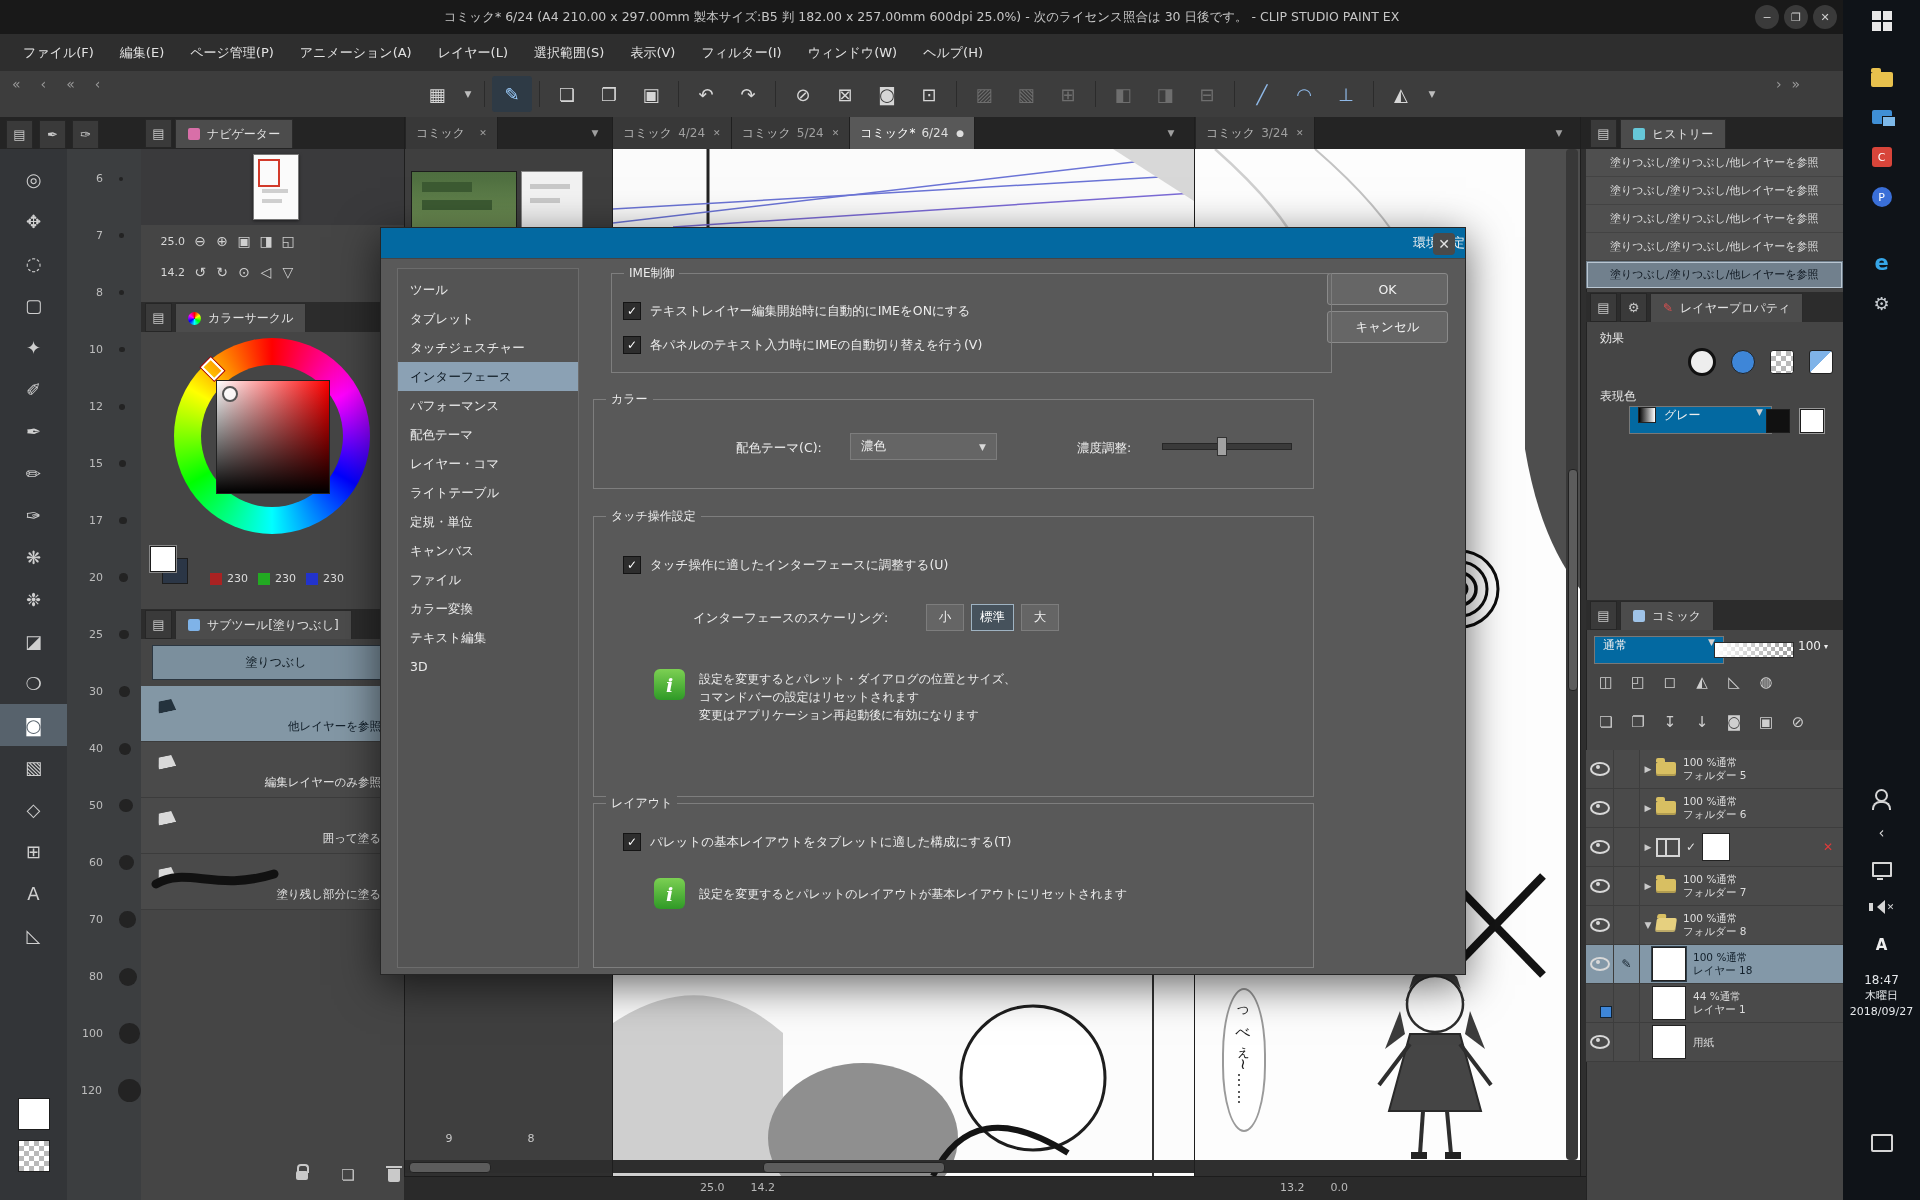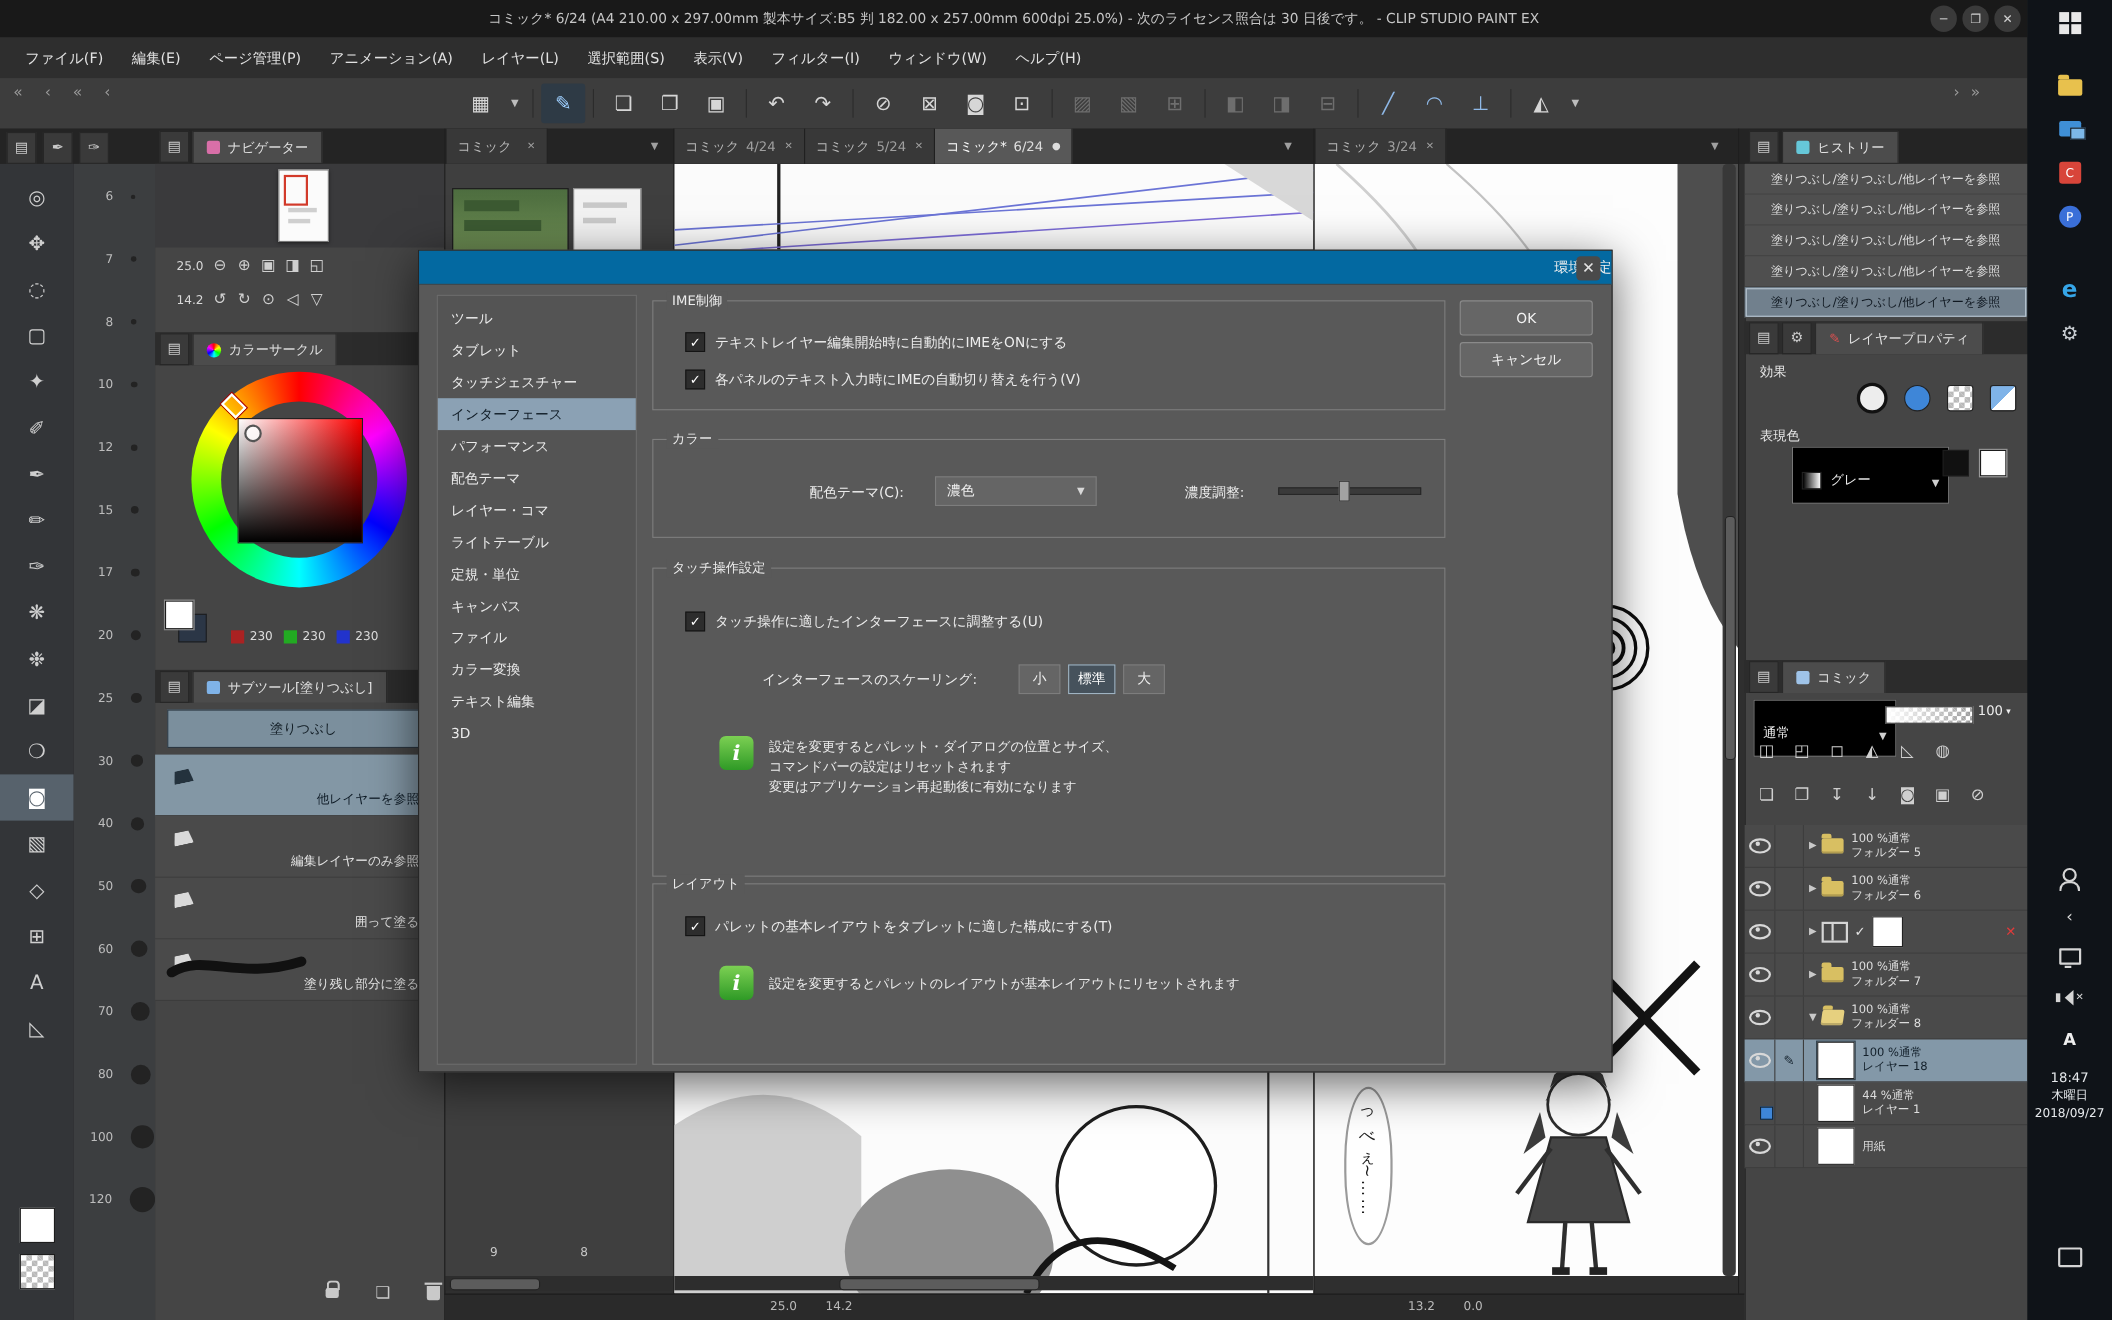--- a/index.html
+++ b/index.html
@@ -105,22 +105,22 @@
   
   .rightcol{left:1586px;top:149px;width:257px;height:1051px;background:#454545;border-left:1px solid #232323}
   .hrow{height:27px;line-height:27px;padding-left:24px;font-size:11px;color:#dedede;background:#4f4f4f;
         border-bottom:1px solid #434343;white-space:nowrap;overflow:hidden}
   .hrow.sel{background:#71808d;outline:1px solid #b9c6d2;outline-offset:-2px;color:#0f1720}
   .fx{width:22px;height:22px;border-radius:50%;flex:none}
   .fx-border{background:#ededed;border:3px solid #111}
   .fx-tone{background:#3e86d8;border:1px solid #222}
   .fx-check{border-radius:3px;border:1px solid #222}
   .fx-lc{border-radius:3px;background:linear-gradient(135deg,#7fb3e8 50%,#fff 50%);border:1px solid #222}
-  .dd{display:flex;align-items:flex-end;background:#000000;border:1px solid #787878;height:26px;
-      padding:12px 8px;gap:8px;font-size:12px;color:#eee}
+  .dd{display:flex;align-items:flex-start;background:#0369a1;border:1px solid #787878;height:26px;
+      padding:0 8px;gap:8px;font-size:12px;color:#eee}
   .dd .ar{margin-left:auto;font-size:9px;color:#cfcfcf}
   .gradsw{width:16px;height:14px;background:linear-gradient(to right,#000,#fff);border:1px solid #222;flex:none}
   .opac{width:78px;height:14px;border:1px solid #2b2b2b;
     background-image:linear-gradient(to right,#fff,rgba(255,255,255,0)),
       linear-gradient(45deg,#9a9a9a 25%,transparent 25%,transparent 75%,#9a9a9a 75%),
       linear-gradient(45deg,#9a9a9a 25%,transparent 25%,transparent 75%,#9a9a9a 75%);
     background-size:100% 100%,8px 8px,8px 8px;background-position:0 0,0 0,4px 4px;background-color:#fff}
   .lico{width:32px;height:28px;display:flex;align-items:center;justify-content:center;color:#cfcfcf;font-size:15px}
   .lrow{height:38px;display:flex;align-items:center;background:#4a4a4a;border-bottom:1px solid #3d3d3d}
   .lrow.sel{background:#8398a8;color:#13202b}
@@ -957,21 +957,21 @@
       <div class="dlg-nav-item"><span>3D</span></div>
   </div>
 
   <div class="dbtn" style="left:946px;top:45px">
       <span>OK</span>
     </div>
   <div class="dbtn" style="left:946px;top:83px">
       <span>キャンセル</span>
     </div>
 
-  <div class="dlg-group" style="left:212px;top:45px;width:719px;height:98px">
+  <div class="dlg-group" style="left:230px;top:45px;width:719px;height:98px">
     <span class="gt">IME制御</span>
   </div>
   <div class="chkrow" style="left:242px;top:74px">
     <span class="cb">
         <span>✓</span>
       </span>
     <span>テキストレイヤー編集開始時に自動的にIMEをONにする</span>
   </div>
   <div class="chkrow" style="left:242px;top:108px">
     <span class="cb">

